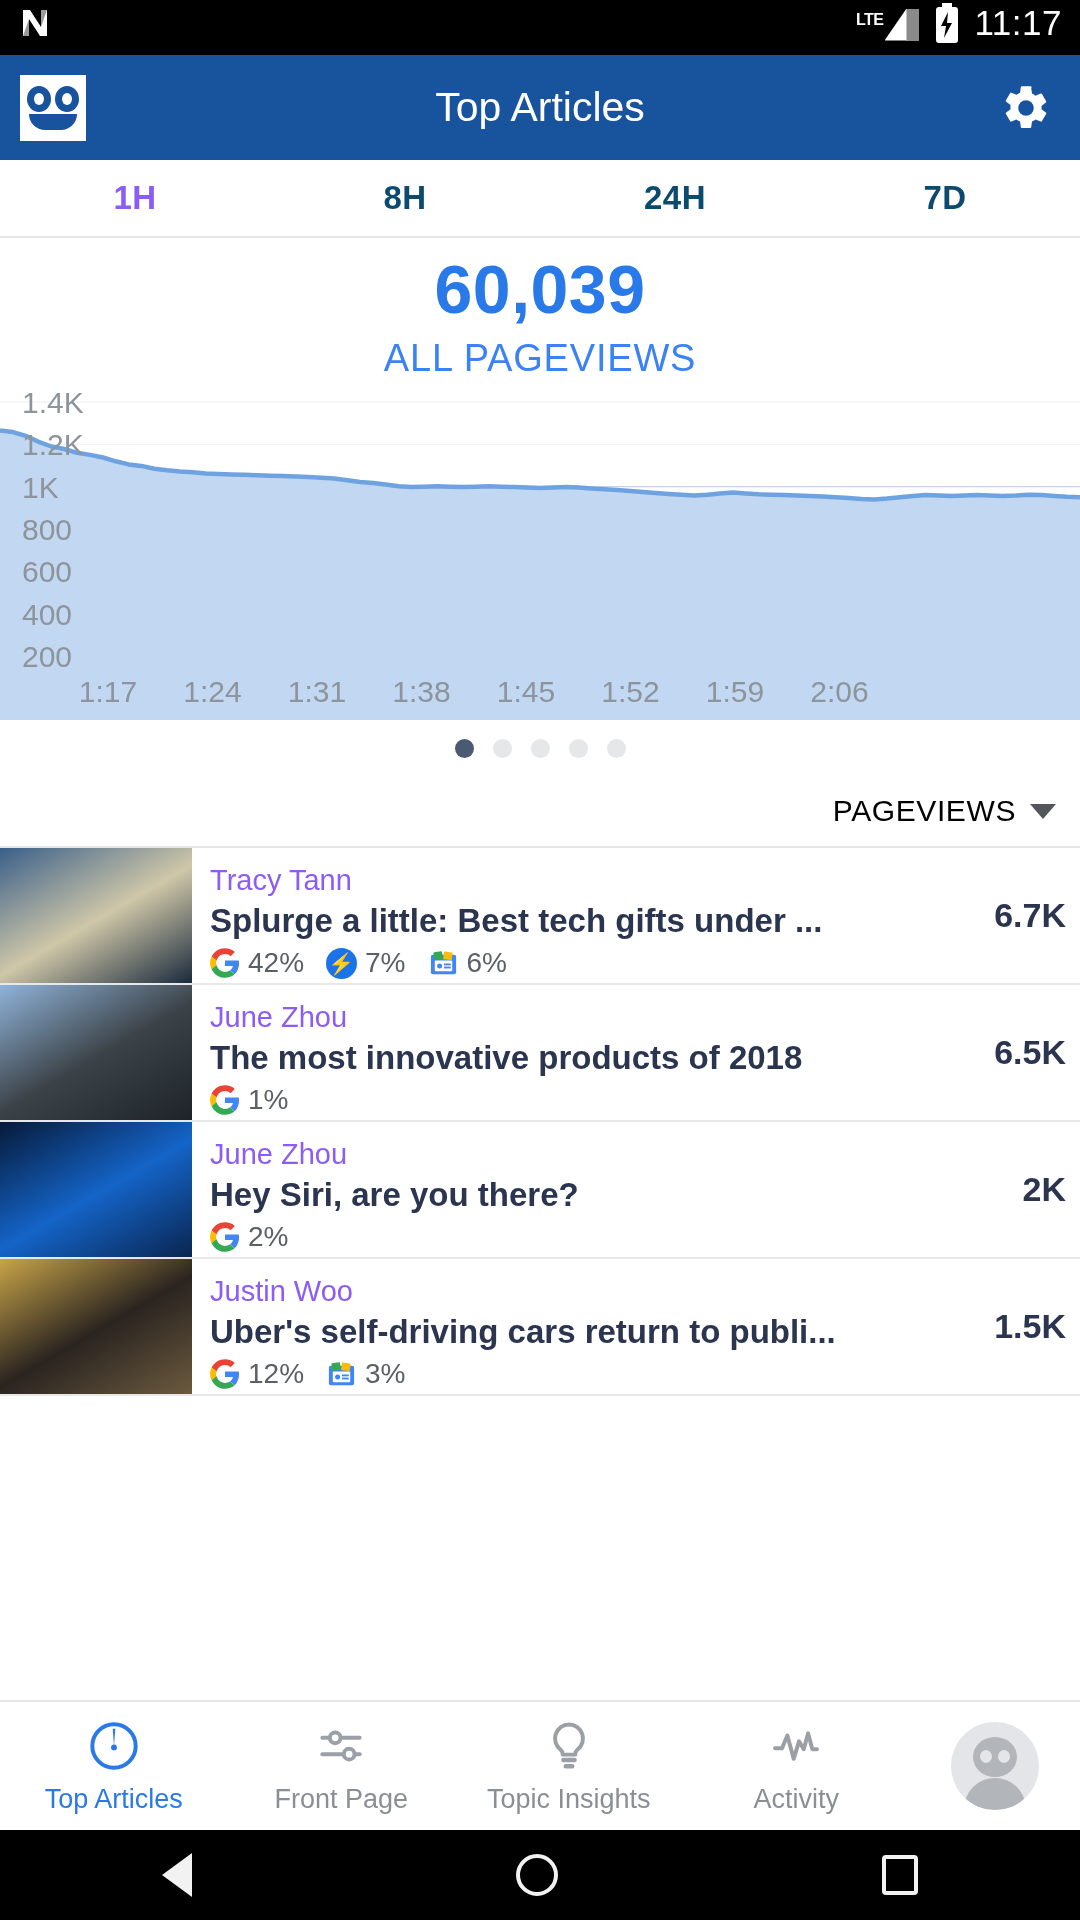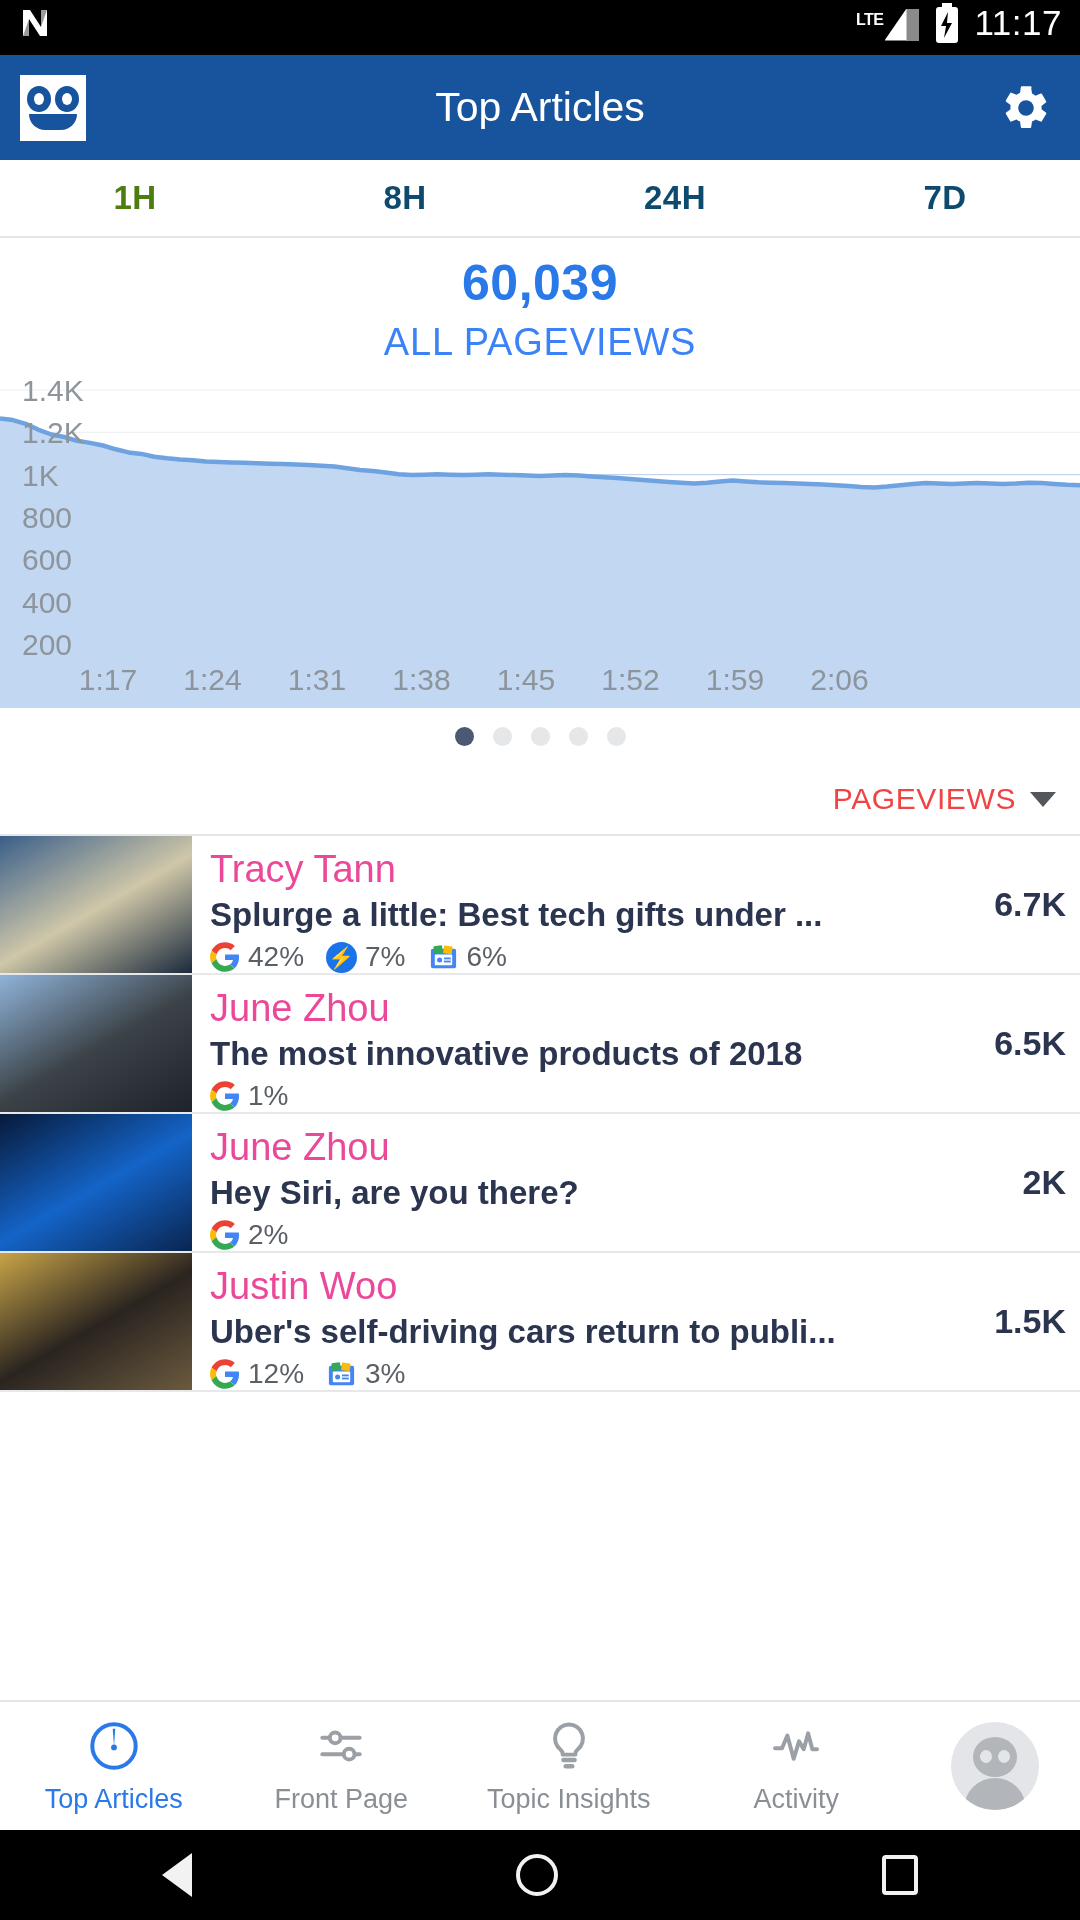--- a/index.html
+++ b/index.html
@@ -43,50 +43,50 @@
   .appbar-title {
     position:absolute; left:0; right:0; text-align:center; color:#fff;
     font-size:41px; font-weight:400; pointer-events:none;
   }
   .gear { margin-left:auto; width:52px; height:52px; position:relative; z-index:2; }
 
   
   .tabs { flex:0 0 78px; display:flex; background:#fff; border-bottom:2px solid #e4e6e8; }
   .tab { flex:1; display:flex; align-items:center; justify-content:center;
          font-size:33px; color:#0c4a6e; font-weight:700; letter-spacing:0.5px; }
-  .tab.active { color:#4d7c0f; }
+  .tab.active { color:#8b5cf6; }
 
   
   .summary { flex:0 0 130px; display:flex; flex-direction:column; align-items:center; justify-content:center; padding-top:12px;}
-  .summary-num { font-size:50px; font-weight:700; color:#2979e8; letter-spacing:0.5px; }
+  .summary-num { font-size:68px; font-weight:700; color:#2979e8; letter-spacing:0.5px; }
   .summary-lbl { font-size:38px; color:#3b82f6; margin-top:9px; letter-spacing:0.8px; }
 
   
   .chart-wrap { flex:0 0 340px; position:relative; background:#fff; }
   .chart-wrap svg { display:block; width:1080px; height:340px; }
 
   
   .dots { flex:0 0 56px; display:flex; align-items:center; justify-content:center; gap:19px; }
   .dot { width:19px; height:19px; border-radius:50%; background:#e6e7e9; }
   .dot.active { background:#4a5a72; }
 
   
   .sortrow { flex:0 0 72px; display:flex; align-items:center; justify-content:flex-end;
              padding-right:24px; border-bottom:2px solid #e4e6e8; }
-  .sortlabel { font-size:30px; color:#ef4444; letter-spacing:0.6px; }
+  .sortlabel { font-size:30px; color:#000000; letter-spacing:0.6px; }
   .caret { margin-left:14px; width:0; height:0; border-left:13px solid transparent;
            border-right:13px solid transparent; border-top:15px solid #53565a; }
 
   
   .list { flex:1 1 auto; display:flex; flex-direction:column; overflow:hidden; }
   .row { flex:0 0 137px; display:flex; align-items:stretch; border-bottom:2px solid #e7e8ea; background:#fff; }
   .thumb { flex:0 0 192px; position:relative; overflow:hidden; }
   .row-body { flex:1 1 auto; display:flex; align-items:center; padding:0 14px 0 18px; min-width:0; }
   .row-text { flex:1 1 auto; min-width:0; display:flex; flex-direction:column; justify-content:center; gap:5px; }
-  .author { font-size:38px; color:#ec4899; white-space:nowrap; overflow:hidden;margin-top:12px; }
+  .author { font-size:29px; color:#8b5cf6; white-space:nowrap; overflow:hidden;margin-top:12px; }
   .headline { font-size:33px; font-weight:700; color:#2b3550; white-space:nowrap;
               overflow:hidden; text-overflow:ellipsis; }
   .sources { display:flex; align-items:center; gap:22px; margin-top:2px; }
   .src { display:flex; align-items:center; gap:8px; font-size:28px; color:#5b6067; }
   .count { flex:0 0 auto; font-size:34px; font-weight:700; color:#2b3550; text-align:right;
            padding-left:16px; min-width:110px; }
 
   
   .ico { width:30px; height:30px; flex:0 0 30px; display:block; }
   .ico-amp { width:31px; height:31px; border-radius:50%; background:#1a73e8;

